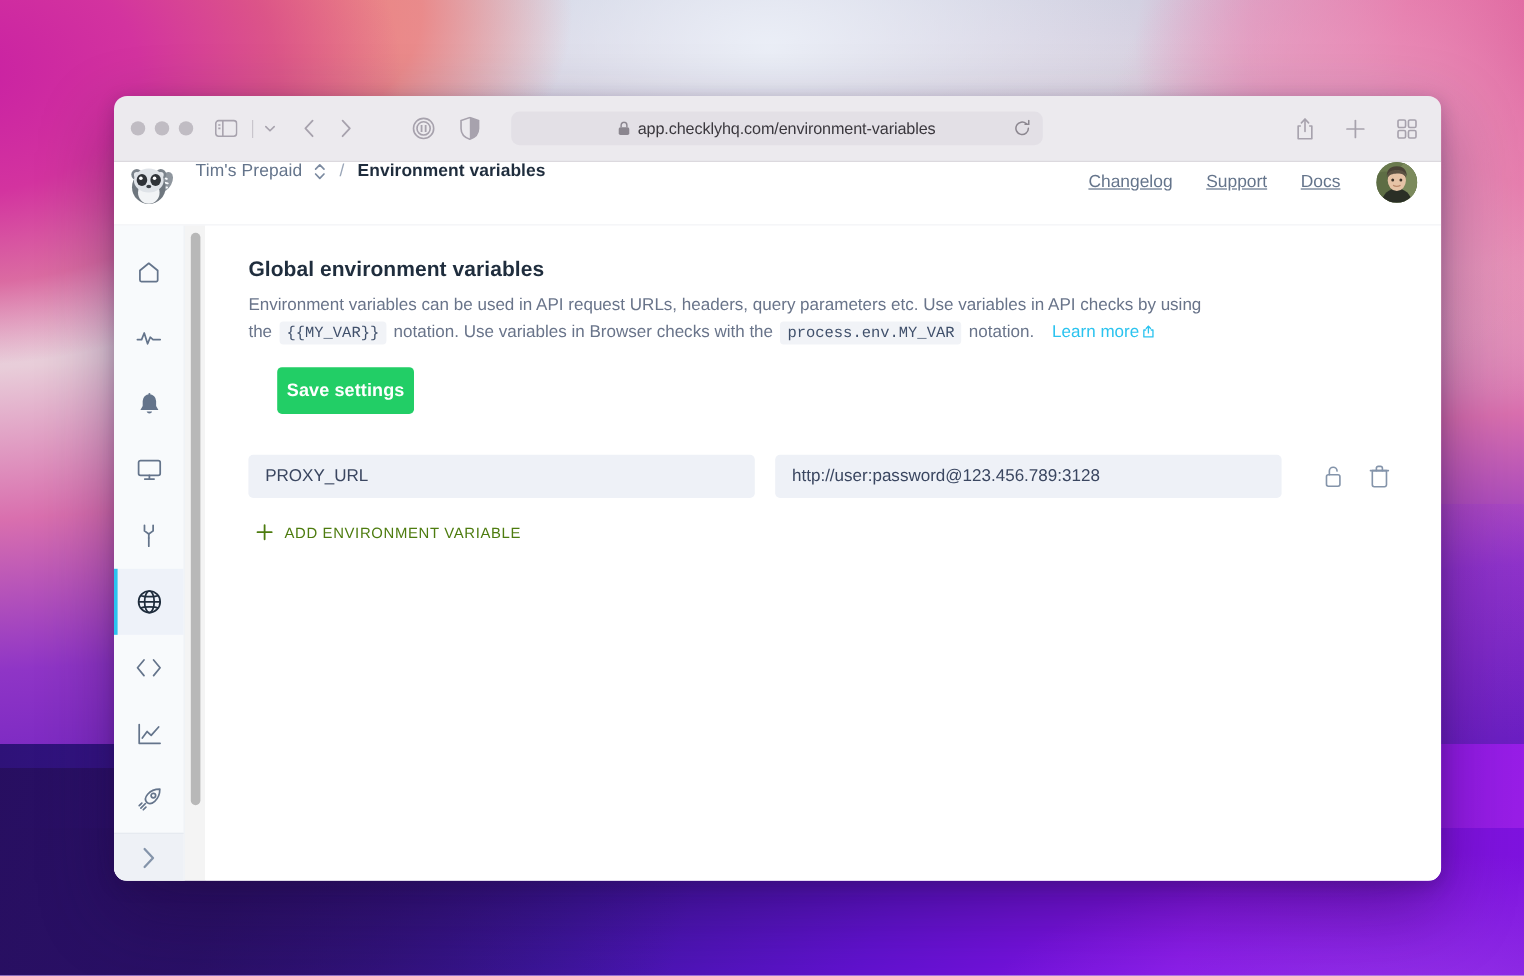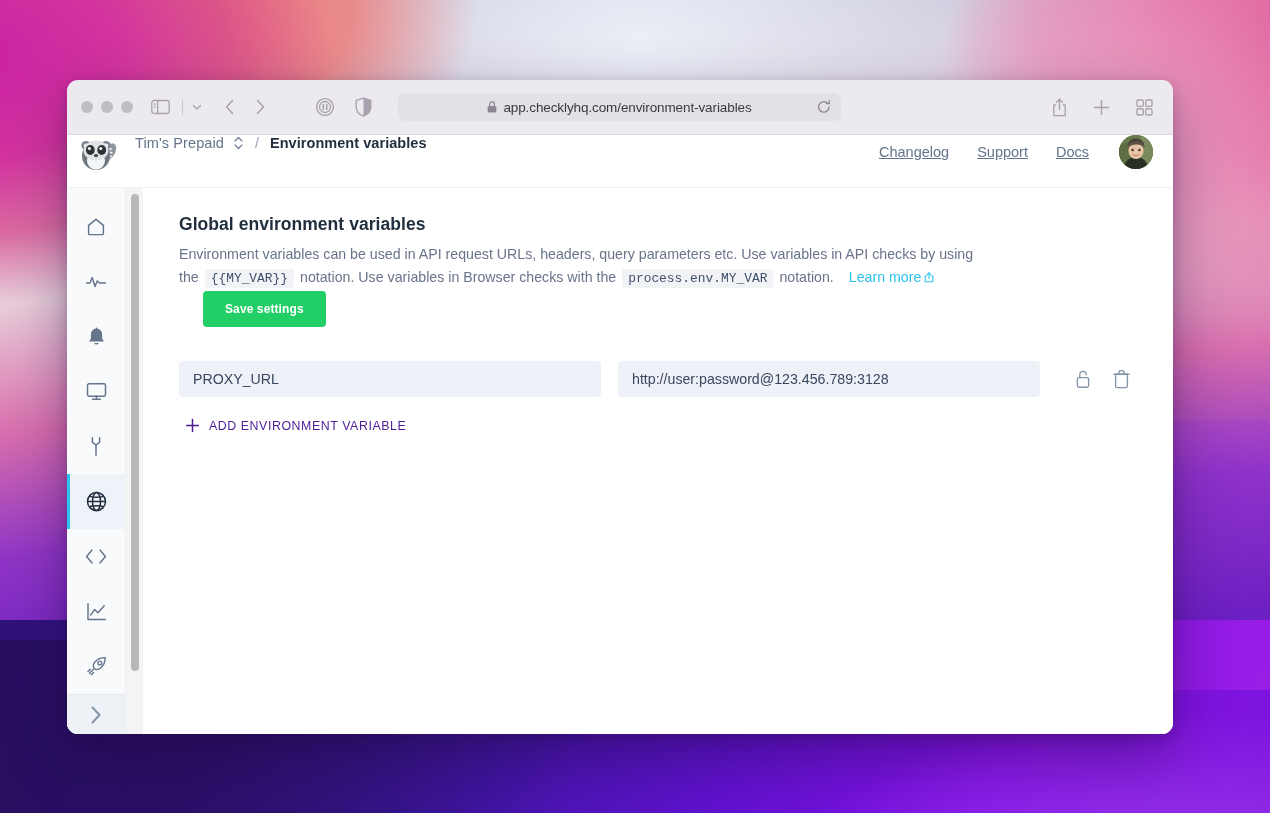--- a/index.html
+++ b/index.html
@@ -75,21 +75,21 @@
   }
   .wp-darkleft {
     top: 640px;
     background:
       linear-gradient(105deg, rgba(38,14,92,0.85) 0%, rgba(42,16,100,0.5) 26%, rgba(42,16,100,0) 46%);
   }
 
   
   #browser-window {
     position: absolute;
-    left: 67px;
+    left: 95px;
     top: 80px;
     width: 1106px;
     height: 654px;
     border-radius: 11px;
     overflow: hidden;
     box-shadow: 0 24px 60px rgba(30,8,60,0.40), 0 4px 14px rgba(30,8,60,0.22);
   }
 
   
   .toolbar {
@@ -298,29 +298,29 @@
     font-size: 14.2px;
     margin-left: 11px;
   }
   .ext-ico { display: inline-block; vertical-align: -1px; margin-left: 3px; color: #2bc3ef; }
 
   .title-row { display: flex; align-items: flex-start; flex-direction: column; }
   .title-col { flex: 1; min-width: 0; }
   .btn-save {
     flex: 0 0 auto;
     margin-left: 24px;
-    margin-top: 1px;
+    margin-top: 17px;
     background: #25d366;
     background: #22ce66;
     color: #ffffff;
-    font-size: 12px;
+    font-size: 15px;
     font-weight: 700;
     border: none;
     border-radius: 4px;
-    padding: 11px 22px;
+    padding: 11px 8px;
     cursor: pointer;
     letter-spacing: 0.1px;
   }
 
   
   .var-row {
     display: flex;
     align-items: center;
     margin-top: 34px;
     gap: 17px;
@@ -348,21 +348,21 @@
     align-items: center;
     padding: 0;
   }
 
   .add-link {
     display: flex;
     align-items: flex-end;
     gap: 9px;
     margin-top: 21px;
     margin-left: 6px;
-    color: #4c1d95;
+    color: #4d7c0f;
     text-decoration: none;
     font-size: 12.4px;
     letter-spacing: 0.55px;
     font-weight: 500;
   }
 
   svg { display: block; }
 </style>
 </head>
 <body>

